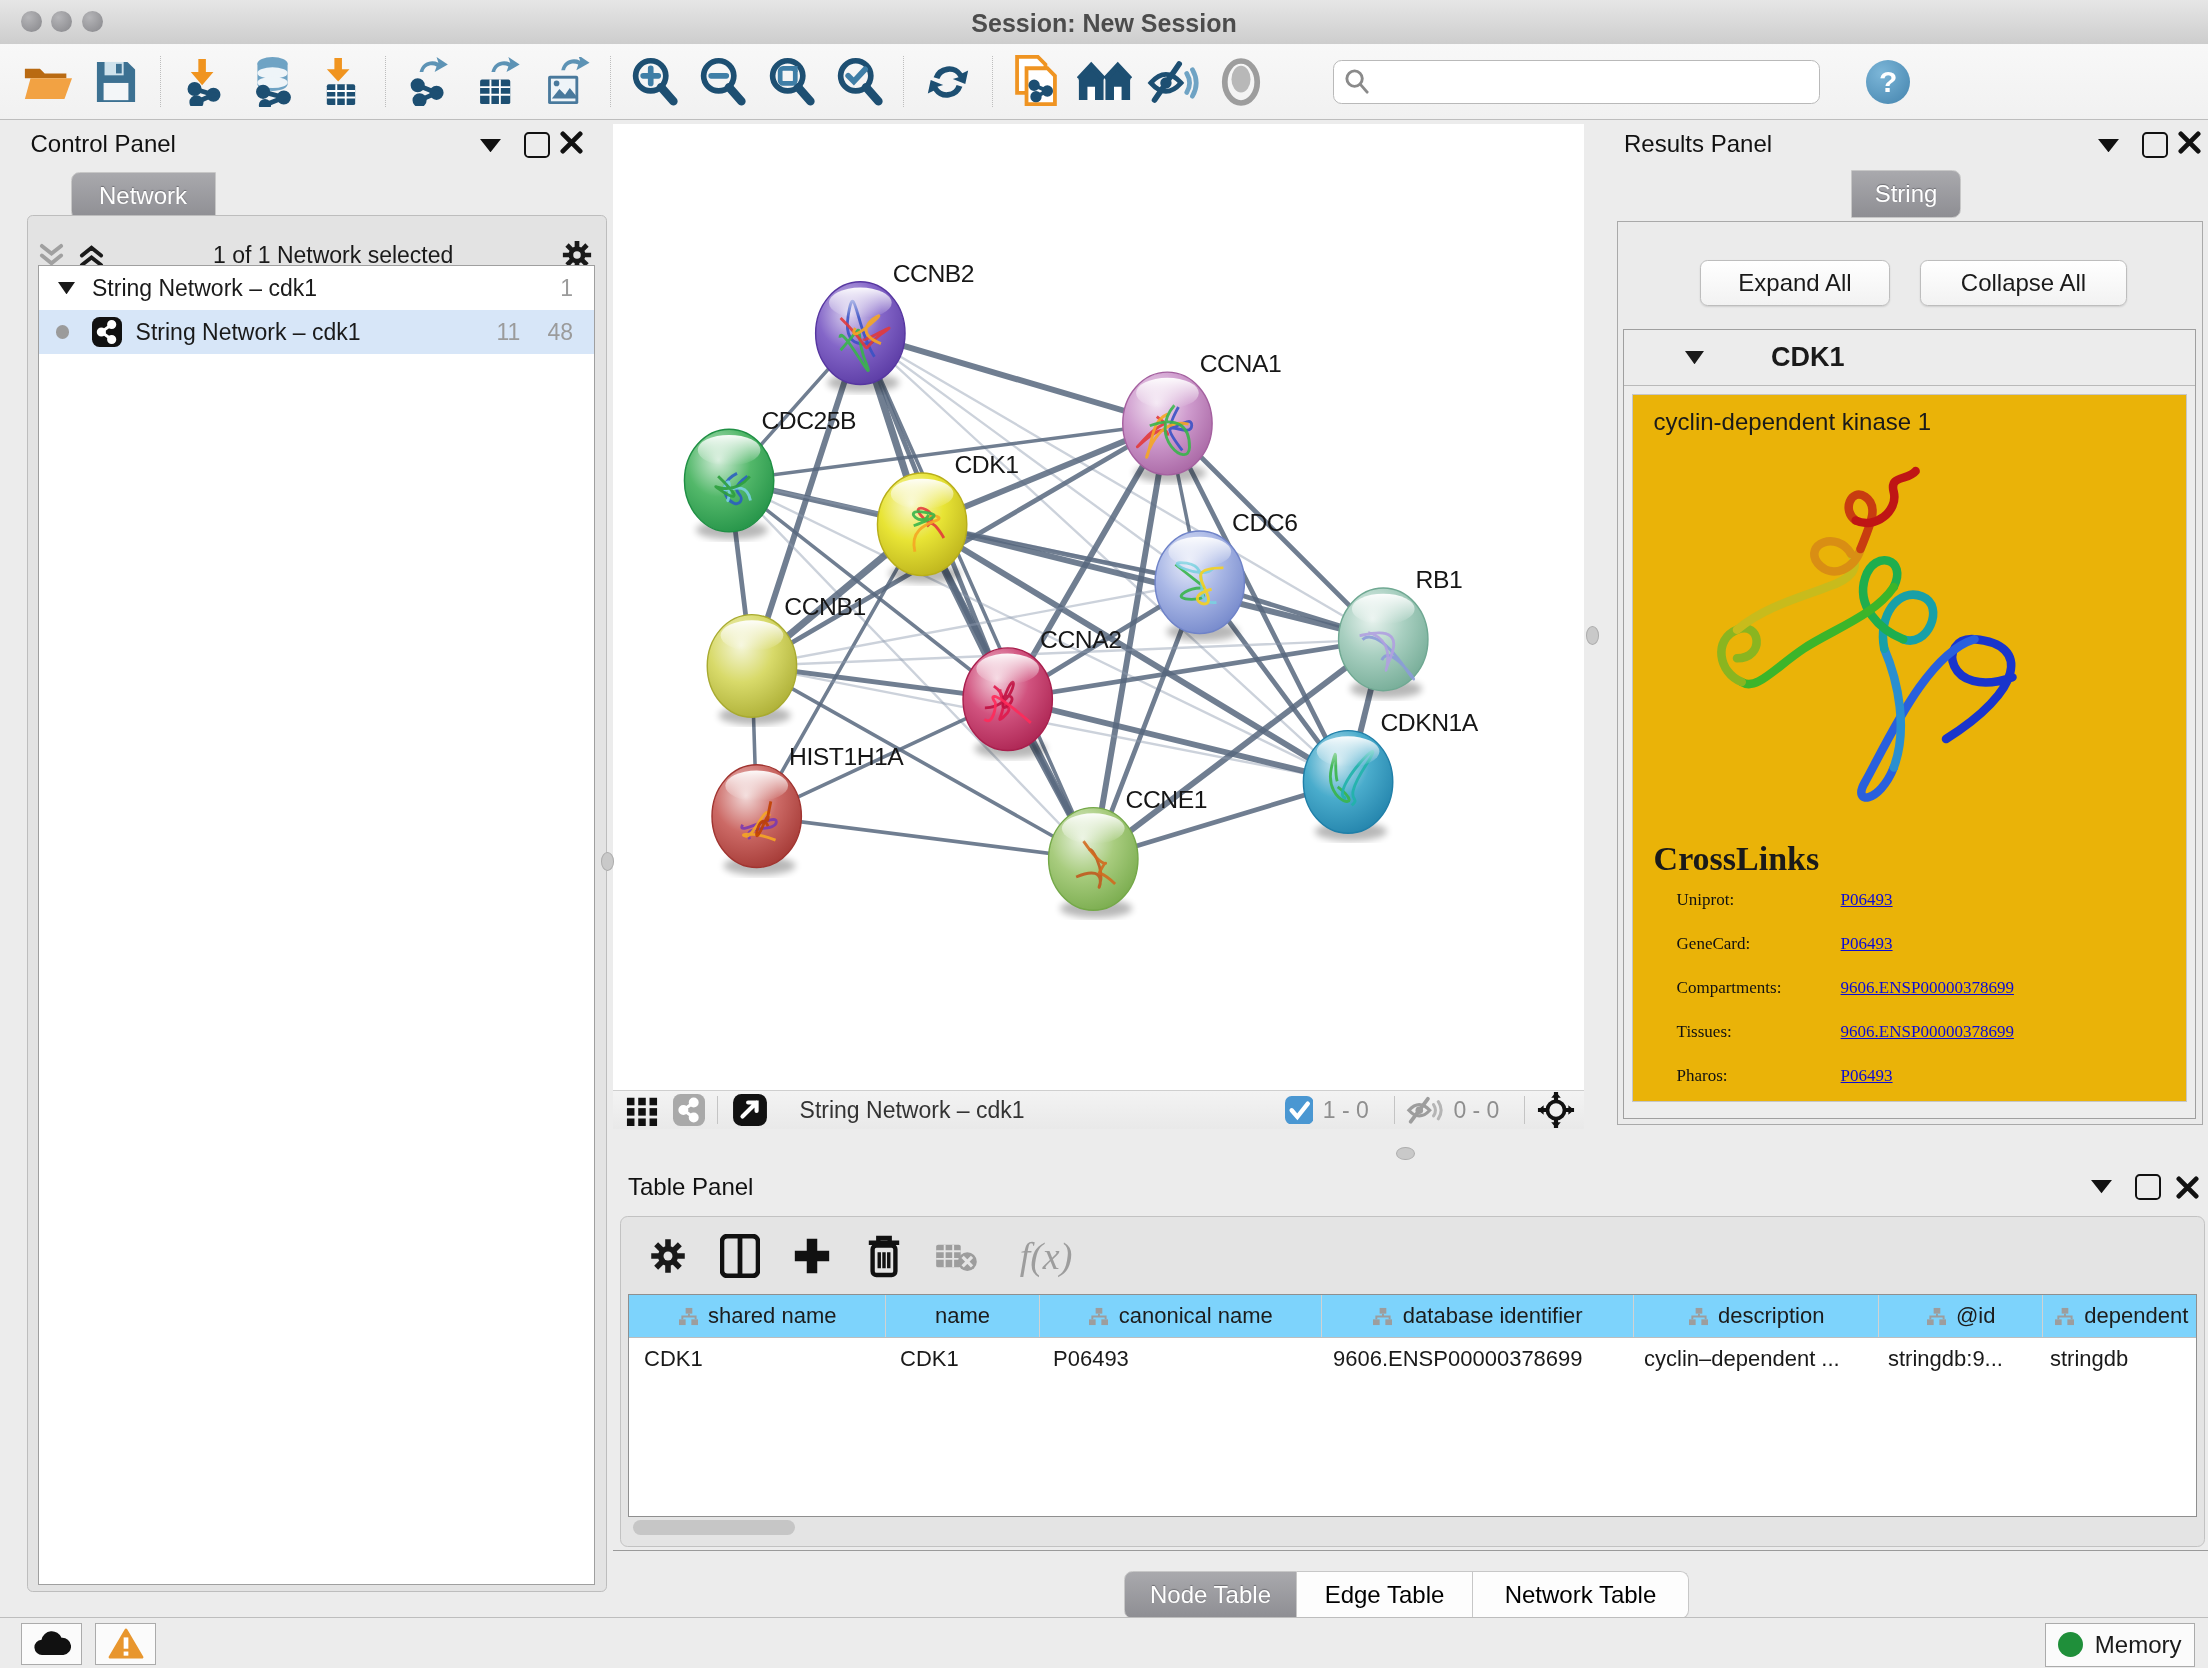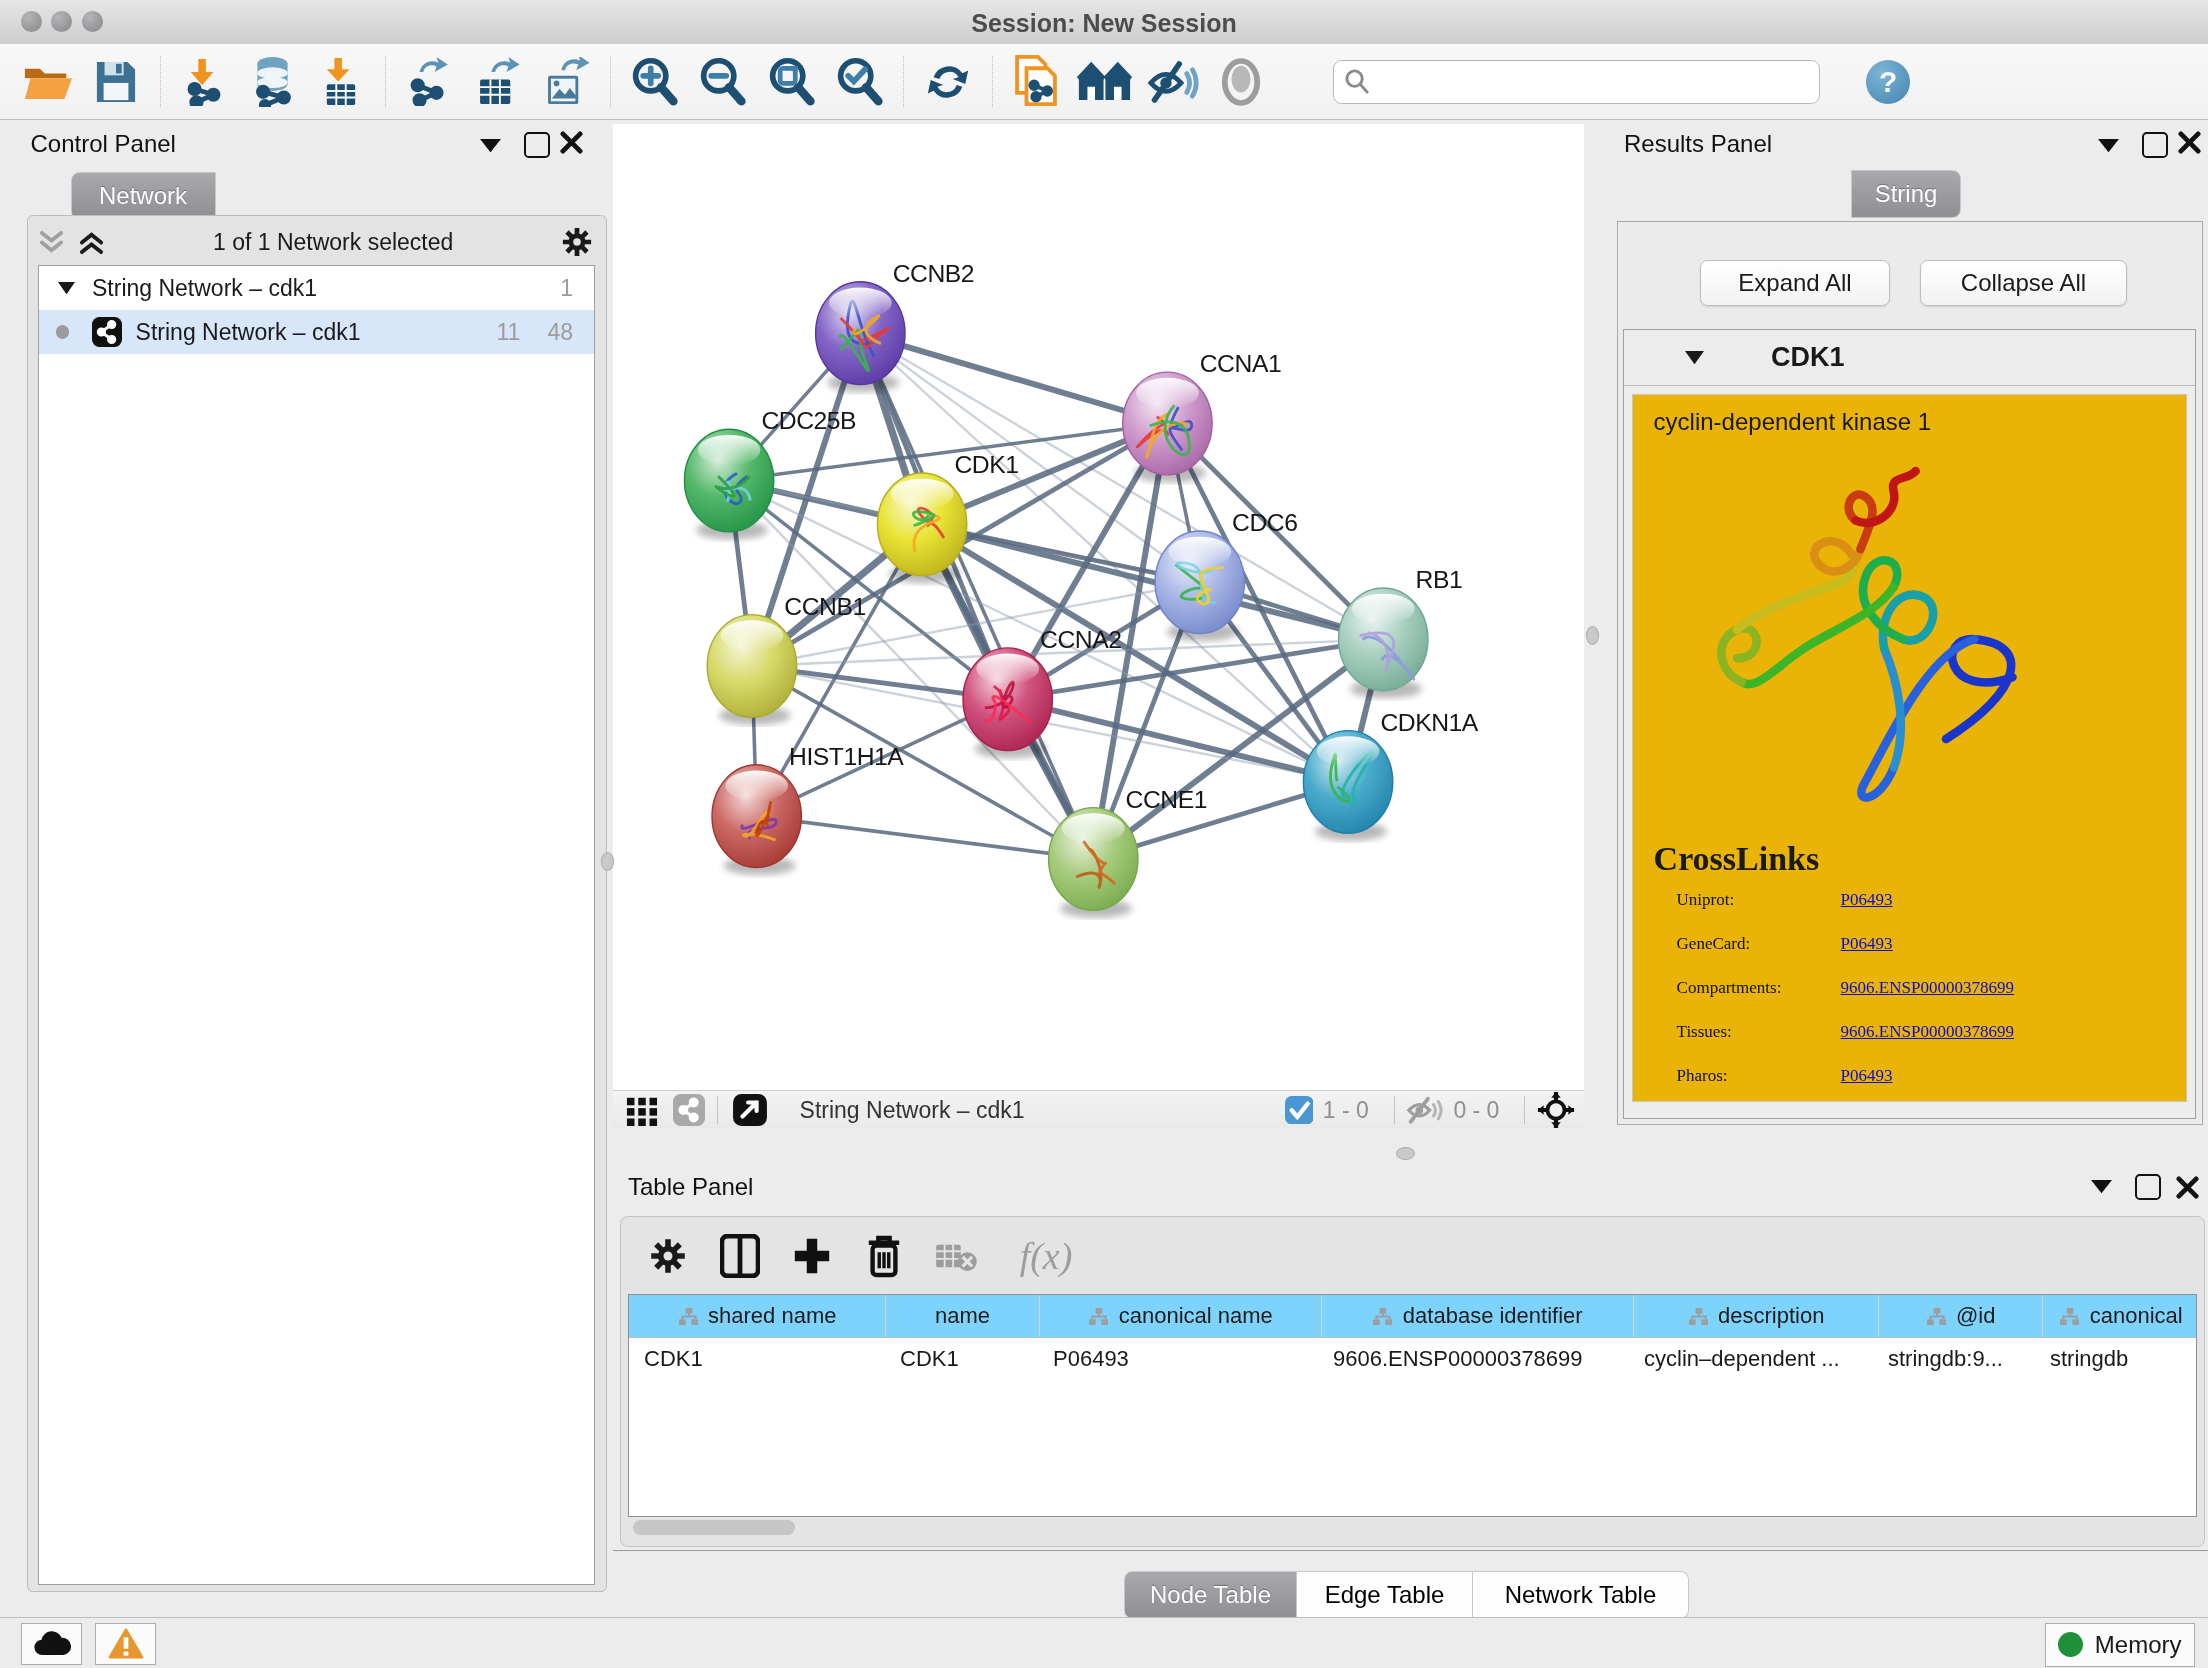--- a/index.html
+++ b/index.html
@@ -275,21 +275,21 @@
 
   <div class="abs" style="left:61px;top:48px;display:flex;flex-direction:column;" id="cp-tabs">
       <div class="tab first selected" style="width: 143px;">Network</div>
       <div class="tab" style="width: 105px;">Style</div>
       <div class="tab" style="width: 120px;">Select</div>
       <div class="tab last" style="width: 91px;">Sets</div>
     </div>
 
   <div class="abs groupbox" style="left:17px;top:91px;width:578px;height:1375px;"></div>
 
-  <div class="abs" style="left:28.5px;top:101px;width:555px;height:34px;display:flex;align-items:center;">
+  <div class="abs" style="left:28.5px;top:114px;width:555px;height:34px;display:flex;align-items:center;">
     <svg width="27" height="25" viewBox="0 0 28 26">
       <path d="M4 3 l10 8 10 -8 M4 13 l10 8 10 -8" stroke="#a0a0a0" stroke-width="4" fill="none" stroke-linecap="round"></path>
       </svg>
     <svg width="27" height="25" viewBox="0 0 28 26" style="margin-left:13.3px">
       <path d="M4 23 l10 -8 10 8 M4 13 l10 -8 10 8" stroke="#1a1a1a" stroke-width="4" fill="none" stroke-linecap="round"></path>
       </svg>
     <div style="flex:1;text-align:center;font-size:23px;">1 of 1 Network selected</div>
     <svg width="32" height="32" viewBox="0 0 34 34">
       <g fill="#1a1a1a">
         <circle cx="17" cy="17" r="9"></circle>
@@ -771,21 +771,21 @@
         </svg>
         <span>@id</span>
       </div>
       <div class="th" style="width: 156px;">
         <svg width="21" height="19" viewBox="0 0 22 20">
           <rect x="8" y="1" width="7" height="6" fill="#9d9d9d"></rect>
           <rect x="1" y="13" width="7" height="6" fill="#9d9d9d"></rect>
           <rect x="14" y="13" width="7" height="6" fill="#9d9d9d"></rect>
           <path d="M11.5 7 v3 M4.5 13 v-3 h14 v3" stroke="#9d9d9d" stroke-width="2" fill="none"></path>
         </svg>
-        <span>canonical</span>
+        <span>dependent</span>
       </div>
     </div>
   <div id="ntable-body">
       <div class="trow">
         <div class="td" style="width: 241px;">CDK1</div>
         <div class="td" style="width: 138px;">CDK1</div>
         <div class="td" style="width: 265px;">P06493</div>
         <div class="td" style="width: 296px;">9606.ENSP00000378699</div>
         <div class="td" style="width: 229px;">cyclin–dependent ...</div>
         <div class="td" style="width: 147px;">stringdb:9...</div>

